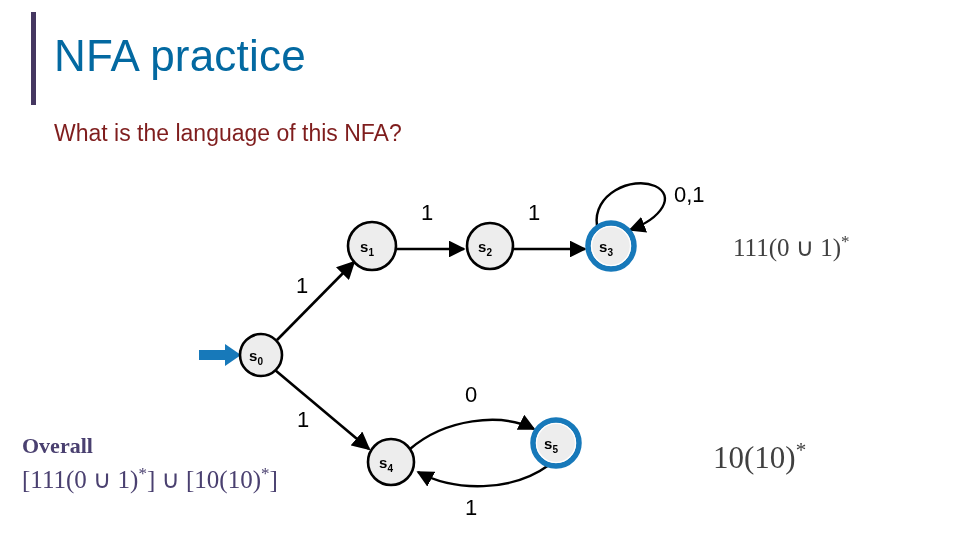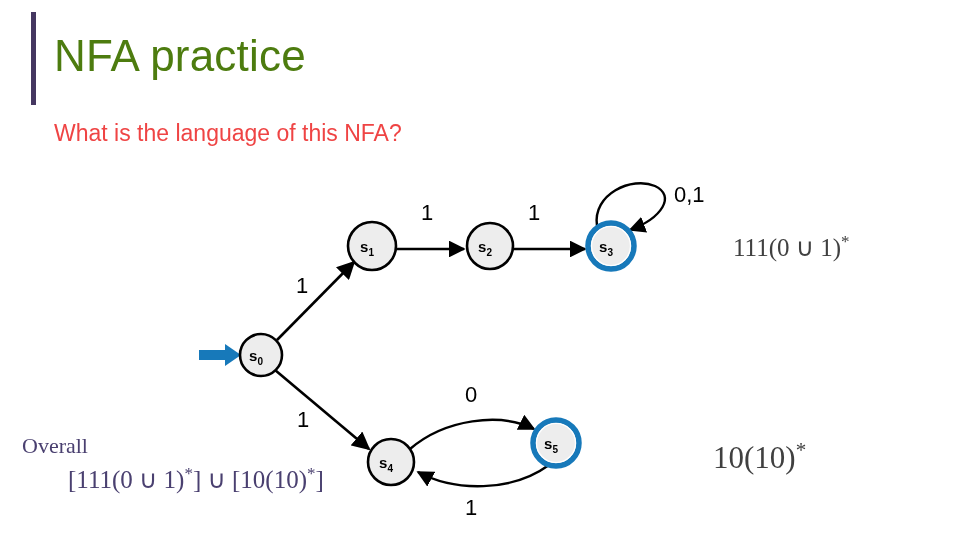--- a/index.html
+++ b/index.html
@@ -27,32 +27,32 @@
     width: 5px;
     height: 93px;
     background: #453761;
   }
   #page-title {
     position: absolute;
     left: 54px;
     top: 27px;
     font-size: 44px;
     font-weight: 400;
-    color: #4d7c0f;
+    color: #0369a1;
     letter-spacing: 0.2px;
     line-height: 58px;
     white-space: nowrap;
   }
   #subtitle {
     position: absolute;
     left: 54px;
     top: 120px;
     font-size: 23px;
     font-weight: 400;
-    color: #ef4444;
+    color: #7f1d1d;
     white-space: nowrap;
   }
   
   #automaton-canvas {
     position: absolute;
     left: 0;
     top: 0;
     width: 960px;
     height: 540px;
   }
@@ -93,25 +93,25 @@
     position: absolute;
     left: 22px;
     top: 433px;
     font-family: "Liberation Serif", serif;
     color: #4a4070;
     white-space: nowrap;
   }
   #overall-heading {
     font-size: 22px;
     line-height: 26px;
+    font-weight: bold;
   }
   #overall-expression {
     font-size: 25px;
     line-height: 30px;
-    margin-left: 46px;
   }
   sup.star {
     font-size: 0.68em;
     vertical-align: super;
   }
 </style>
 </head>
 <body>
 
 <div id="slide">

